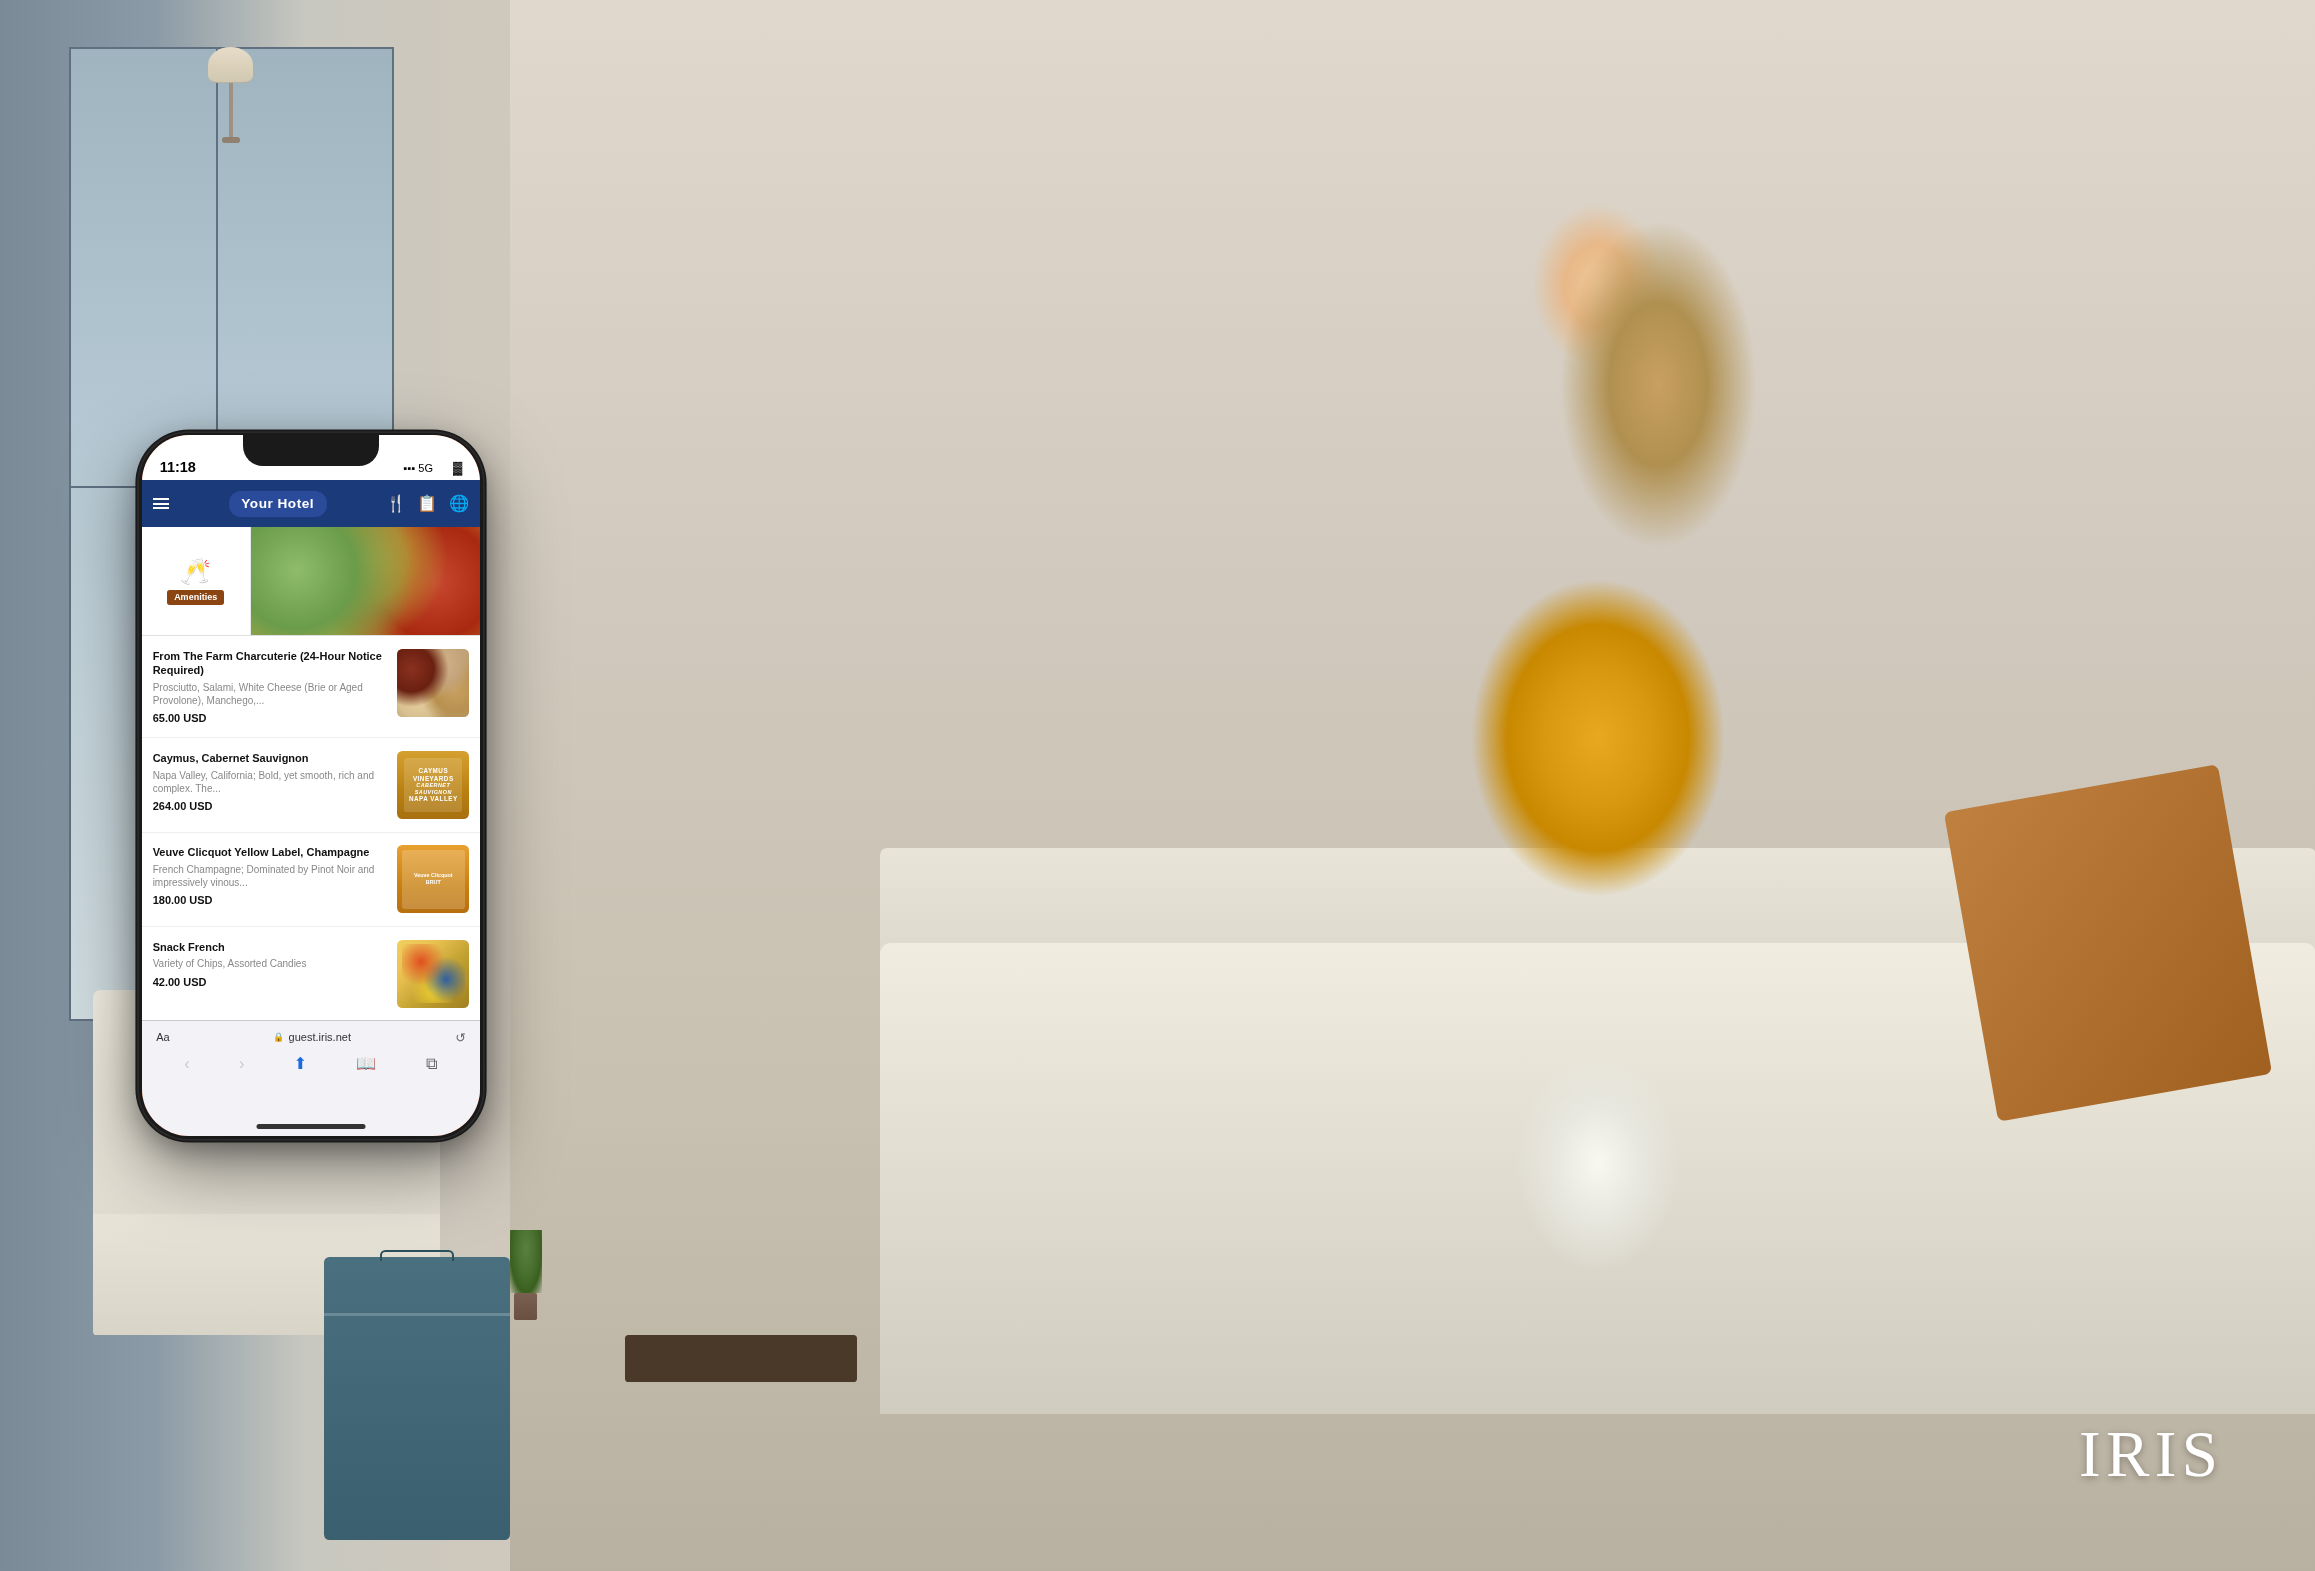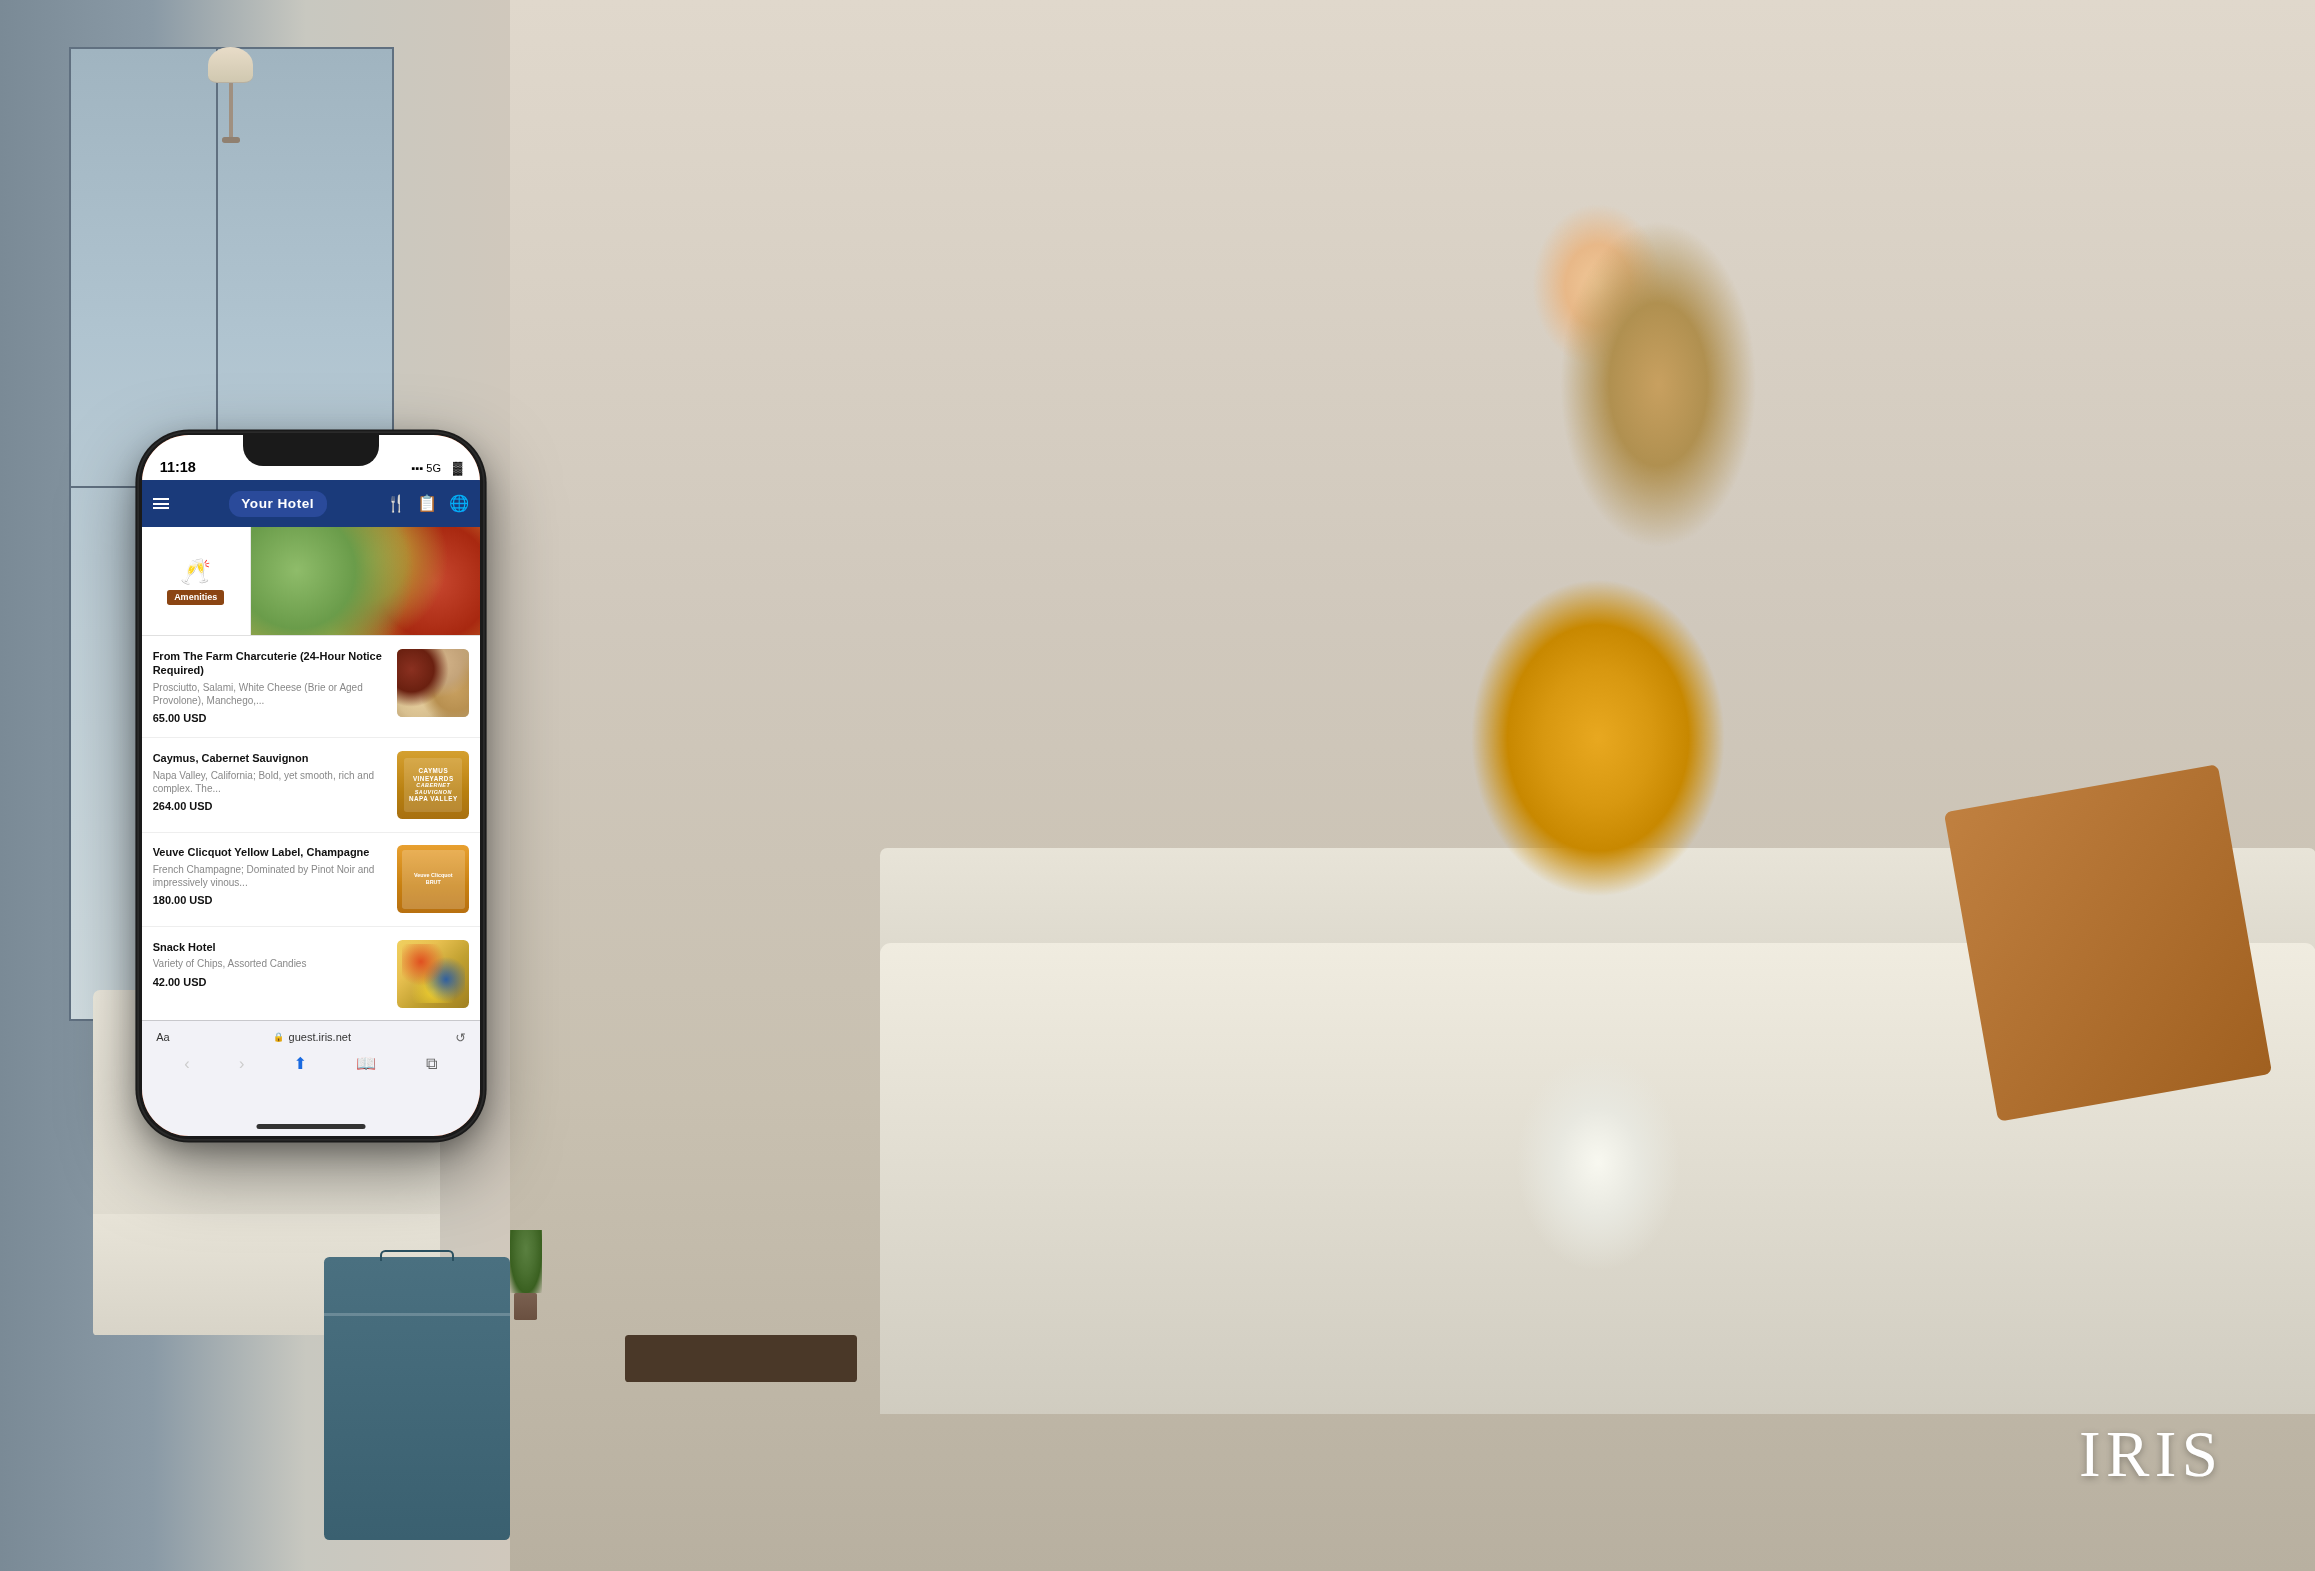--- a/index.html
+++ b/index.html
@@ -73,21 +73,21 @@
 
     .status-time {
       font-size: 14.5px;
       font-weight: 600;
       color: #000;
     }
 
     .status-icons {
       display: flex;
       align-items: center;
-      gap: 12px;
+      gap: 20px;
       font-size: 11px;
       color: #000;
     }
 
     
     .app-header {
       position: absolute;
       top: 45px;
       left: 0;
       right: 0;
@@ -769,21 +769,21 @@
               <div class="veuve-label">
                 <div class="veuve-text">Veuve Clicquot</div>
                 <div class="veuve-text">BRUT</div>
               </div>
             </div>
           </div>
         </div>
 
         <div class="menu-item">
           <div class="menu-item-text">
-            <div class="menu-item-name">Snack Hotel</div>
+            <div class="menu-item-name">Snack French</div>
             <div class="menu-item-desc">Variety of Chips, Assorted Candies</div>
             <div class="menu-item-price">42.00 USD</div>
           </div>
           <div class="menu-item-img">
             <div class="img-snack">
               <div class="snack-chips"></div>
             </div>
           </div>
         </div>
 

